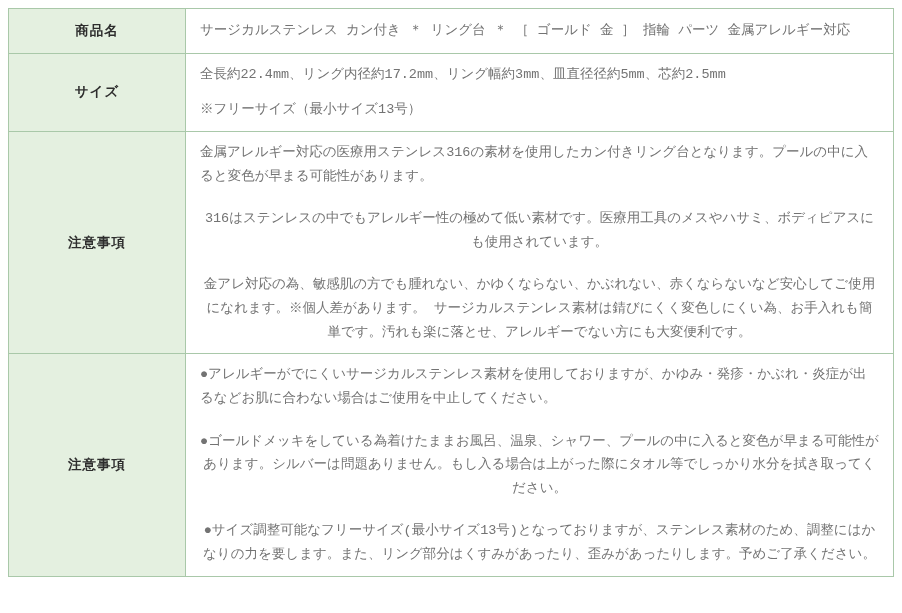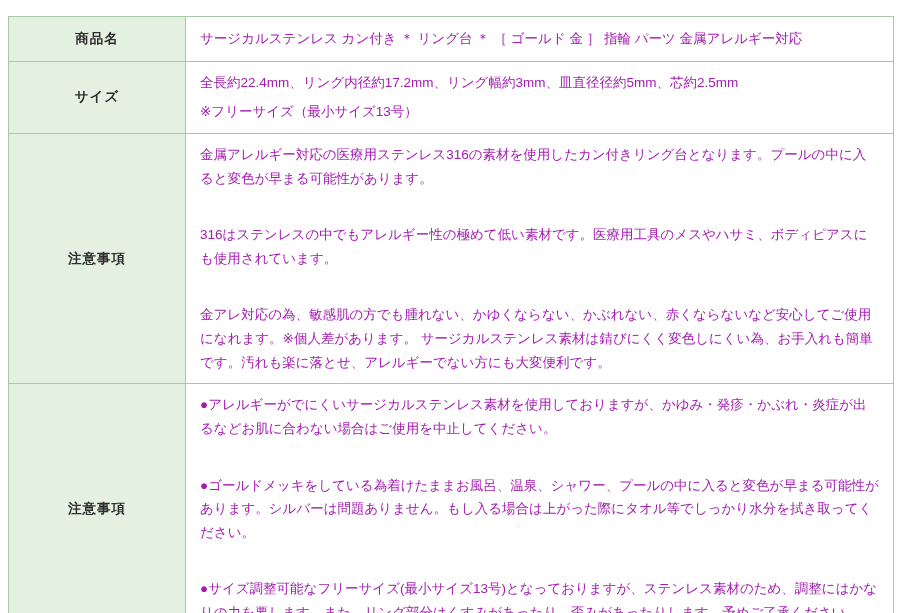--- a/index.html
+++ b/index.html
@@ -8,21 +8,21 @@
     background: #ffffff;
   }
   body {
     font-family: "Liberation Sans", "DejaVu Sans", sans-serif;
     color: #333333;
   }
   .page {
     width: 902px;
     height: 613px;
     box-sizing: border-box;
-    padding: 16px 8px;
+    padding: 8px 8px;
     background: #ffffff;
     overflow: hidden;
   }
   table.spec {
     width: 886px;
     border-collapse: collapse;
     table-layout: fixed;
     border: 1px solid #a9c8a9;
   }
   table.spec td {
@@ -36,36 +36,38 @@
     background: #e4f0e0;
     text-align: center;
     font-weight: bold;
     color: #2d2d2d;
     padding: 8px 4px;
     letter-spacing: 1px;
   }
   td.value {
     background: #ffffff;
     padding: 9px 14px;
-    color: #a21caf;
+    color: #737373;
+    font-family: Liberation Mono, monospace;
   }
   .row-name td.value,
   .row-color td.value,
   .row-note td.value {
     padding-top: 10px;
     padding-bottom: 10px;
   }
   .value p {
     margin: 0;
   }
   .value p + p {
-    margin-top: 33px;
+    margin-top: 19px;
+    text-align: center;
   }
   .value .line + .line {
-    margin-top: 6px;
+    margin-top: 12px;
   }
 </style>
 </head>
 <body>
 
 <div class="page">
   <table class="spec">
     <tbody>
       <tr class="row-name">
         <td class="label">商品名</td>

